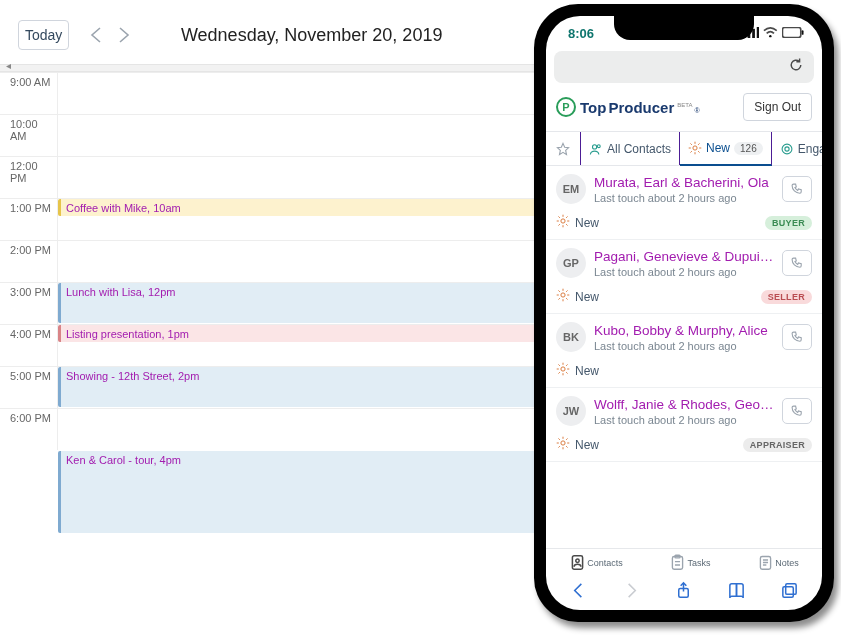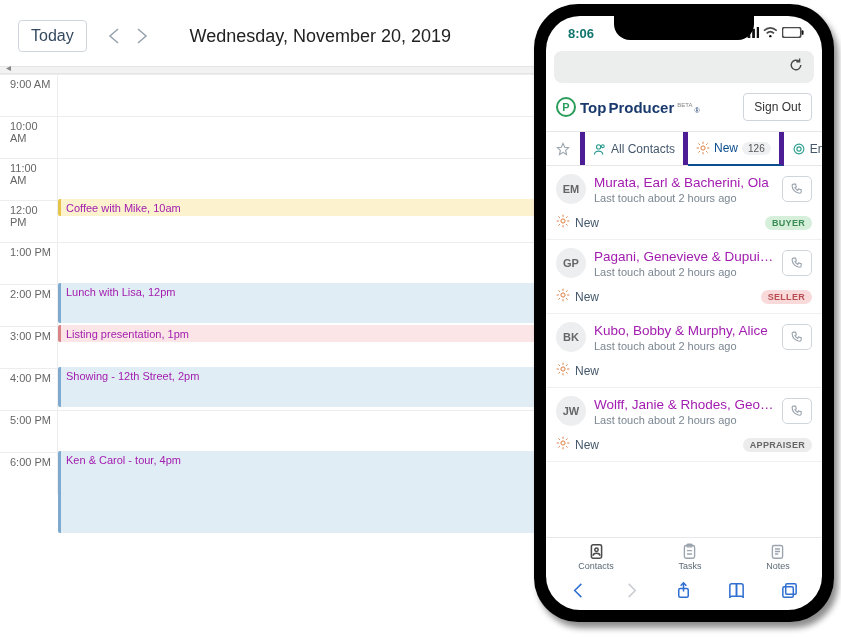--- a/index.html
+++ b/index.html
@@ -10,21 +10,21 @@
     height: 637px;
     position: relative;
     overflow: hidden;
   }
 
   
   .cal { position: absolute; top: 0; left: 0; width: 540px; height: 637px; }
   .cal-header { display: flex; align-items: center; padding: 20px 0 14px 18px; }
   .today-btn {
     border: 1px solid #d0d5dd; background: #fff; color: #34495e;
-    font-size: 16px; padding: 6px 12px; border-radius: 4px; cursor: pointer;
+    font-size: 14px; padding: 6px 6px; border-radius: 4px; cursor: pointer;
   }
   .nav-arrows { display: flex; gap: 6px; margin-left: 18px; }
   .arrow { width: 20px; height: 20px; cursor: pointer; }
   .arrow svg { width: 100%; height: 100%; }
   .cal-title { flex: 1; text-align: center; font-size: 18px; color: #222; font-weight: 400; margin-left: -50px; }
   .scroll-hint { height: 8px; background: #f2f2f2; border-top: 1px solid #e5e5e5; border-bottom: 1px solid #e5e5e5; position: relative; }
   .scroll-hint::before { content: "◂"; position: absolute; left: 6px; top: -5px; font-size: 10px; color: #888; }
   .grid { }
   .hour-row { display: flex; border-top: 1px solid #ededed; height: 42px; position: relative; }
   .hour-label { width: 58px; font-size: 11px; color: #666; padding: 3px 4px 0 10px; border-right: 1px solid #ededed; }
@@ -78,21 +78,21 @@
   .brand-prod { font-weight: 800; font-size: 15px; color: #1a3a6e; }
   .brand-beta { font-size: 6px; color: #888; margin-left: 1px; transform: translateY(-6px); }
   .signout-btn {
     border: 1px solid #d0d5dd; background: #fff; font-size: 12px; color: #333;
     padding: 6px 10px; border-radius: 4px; cursor: pointer;
   }
 
   .tabs { display: flex; border-top: 1px solid #e5e7eb; border-bottom: 1px solid #e5e7eb; }
   .tab {
     display: flex; align-items: center; gap: 4px; padding: 9px 8px; font-size: 12px;
-    color: #44576b; cursor: pointer; border-right: 5px solid #4c1d95; white-space: nowrap;
+    color: #44576b; cursor: pointer; border-right: 1px solid #4c1d95; white-space: nowrap;
   }
   .tab.star { padding: 9px 10px; }
   .tab.active { color: #0a4e8f; border-bottom: 2px solid #0a4e8f; margin-bottom: -1px; }
   .tab .count {
     background: #eef0f2; border-radius: 10px; font-size: 10px; padding: 1px 6px; color: #555;
   }
   .tab svg { width: 14px; height: 14px; }
 
   .contact-list { flex: 1; overflow: hidden; }
   .contact {
@@ -118,21 +118,21 @@
   .status-new { display: flex; align-items: center; gap: 5px; font-size: 12px; color: #44576b; }
   .pill { font-size: 9px; font-weight: 600; padding: 2px 7px; border-radius: 10px; letter-spacing: 0.3px; }
   .pill.buyer     { background: #d6efdb; color: #3a8b53; }
   .pill.seller    { background: #f9dadb; color: #b94d52; }
   .pill.appraiser { background: #ececec; color: #666; }
 
   .bottom-tabs {
     display: flex; justify-content: space-around; border-top: 1px solid #e6e8eb;
     padding: 5px 0 2px 0;
   }
-  .btab { display: flex; flex-direction: column; align-items: center; gap: 1px; font-size: 9px; color: #5b6975; cursor: pointer; }
+  .btab { display: flex; align-items: center; gap: 1px; font-size: 9px; color: #5b6975; cursor: pointer; }
   .btab svg { width: 17px; height: 17px; }
 
   .safari-bar {
     display: flex; justify-content: space-around; align-items: center;
     padding: 5px 6px 8px 6px;
   }
   .safari-bar div { width: 24px; height: 24px; display: flex; align-items: center; justify-content: center; cursor: pointer; }
   .safari-bar svg { width: 19px; height: 19px; }
 
   
@@ -163,24 +163,20 @@
     <div class="cal-title">Wednesday, November 20, 2019</div>
   </div>
   <div class="scroll-hint"></div>
   <div class="grid" id="cal-grid">
       <div class="hour-row">
         <div class="hour-label">9:00 AM</div>
         <div class="hour-body"></div>
       </div>
       <div class="hour-row">
         <div class="hour-label">10:00 AM</div>
-        <div class="hour-body"></div>
-      </div>
-      <div class="hour-row">
-        <div class="hour-label">11:00 AM</div>
         <div class="hour-body"></div>
       </div>
       <div class="hour-row">
         <div class="hour-label">12:00 PM</div>
         <div class="hour-body"></div>
       </div>
       <div class="hour-row">
         <div class="hour-label">1:00 PM</div>
         <div class="hour-body"></div>
       </div>

